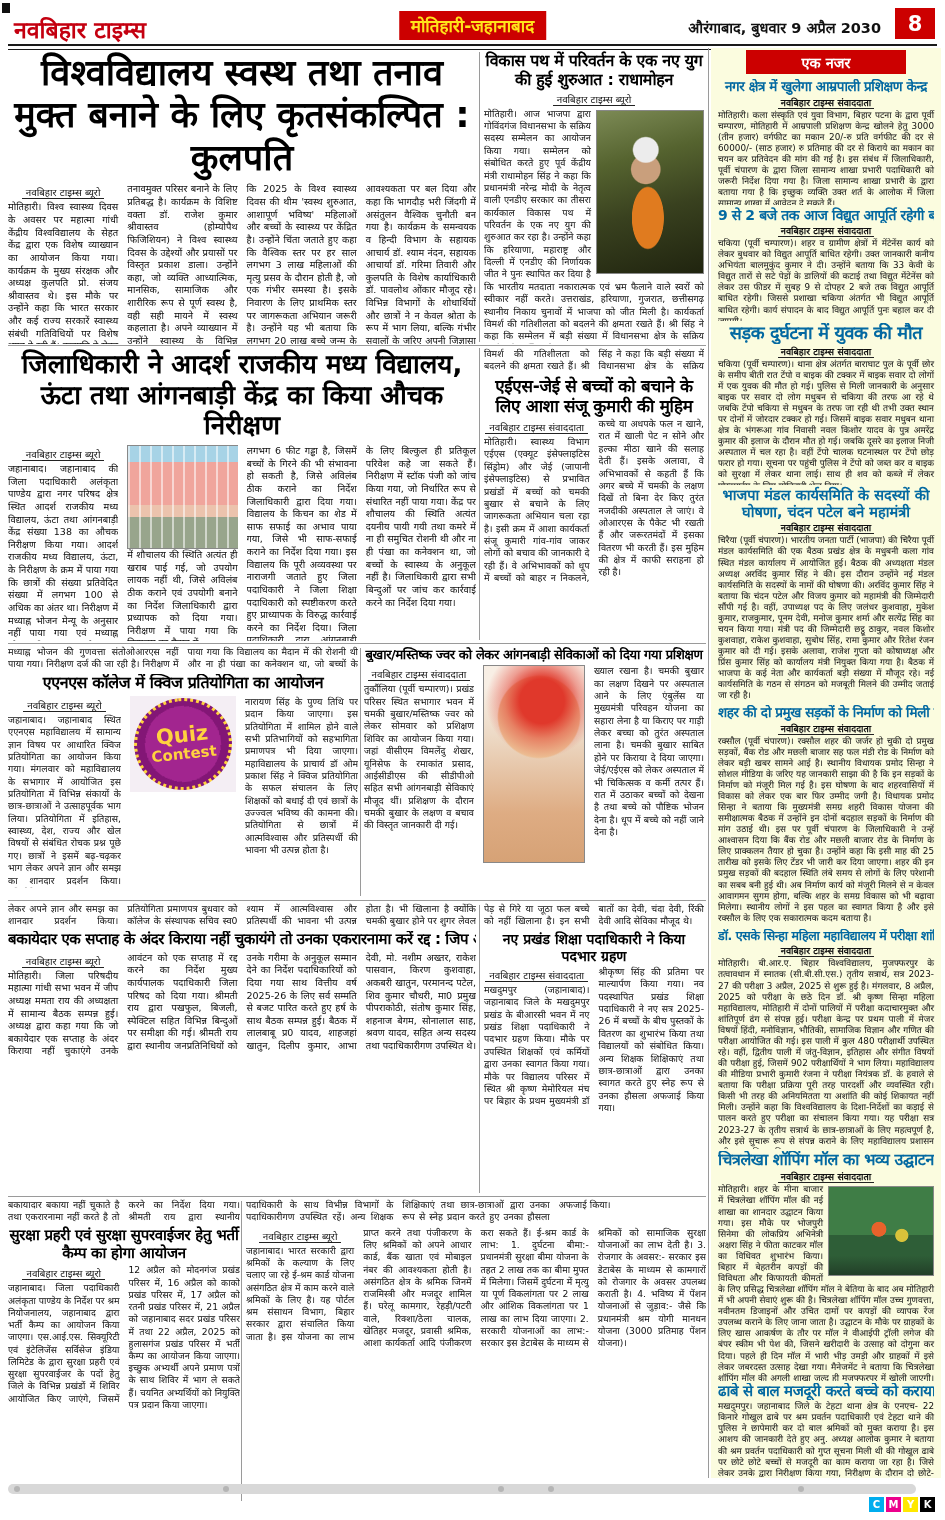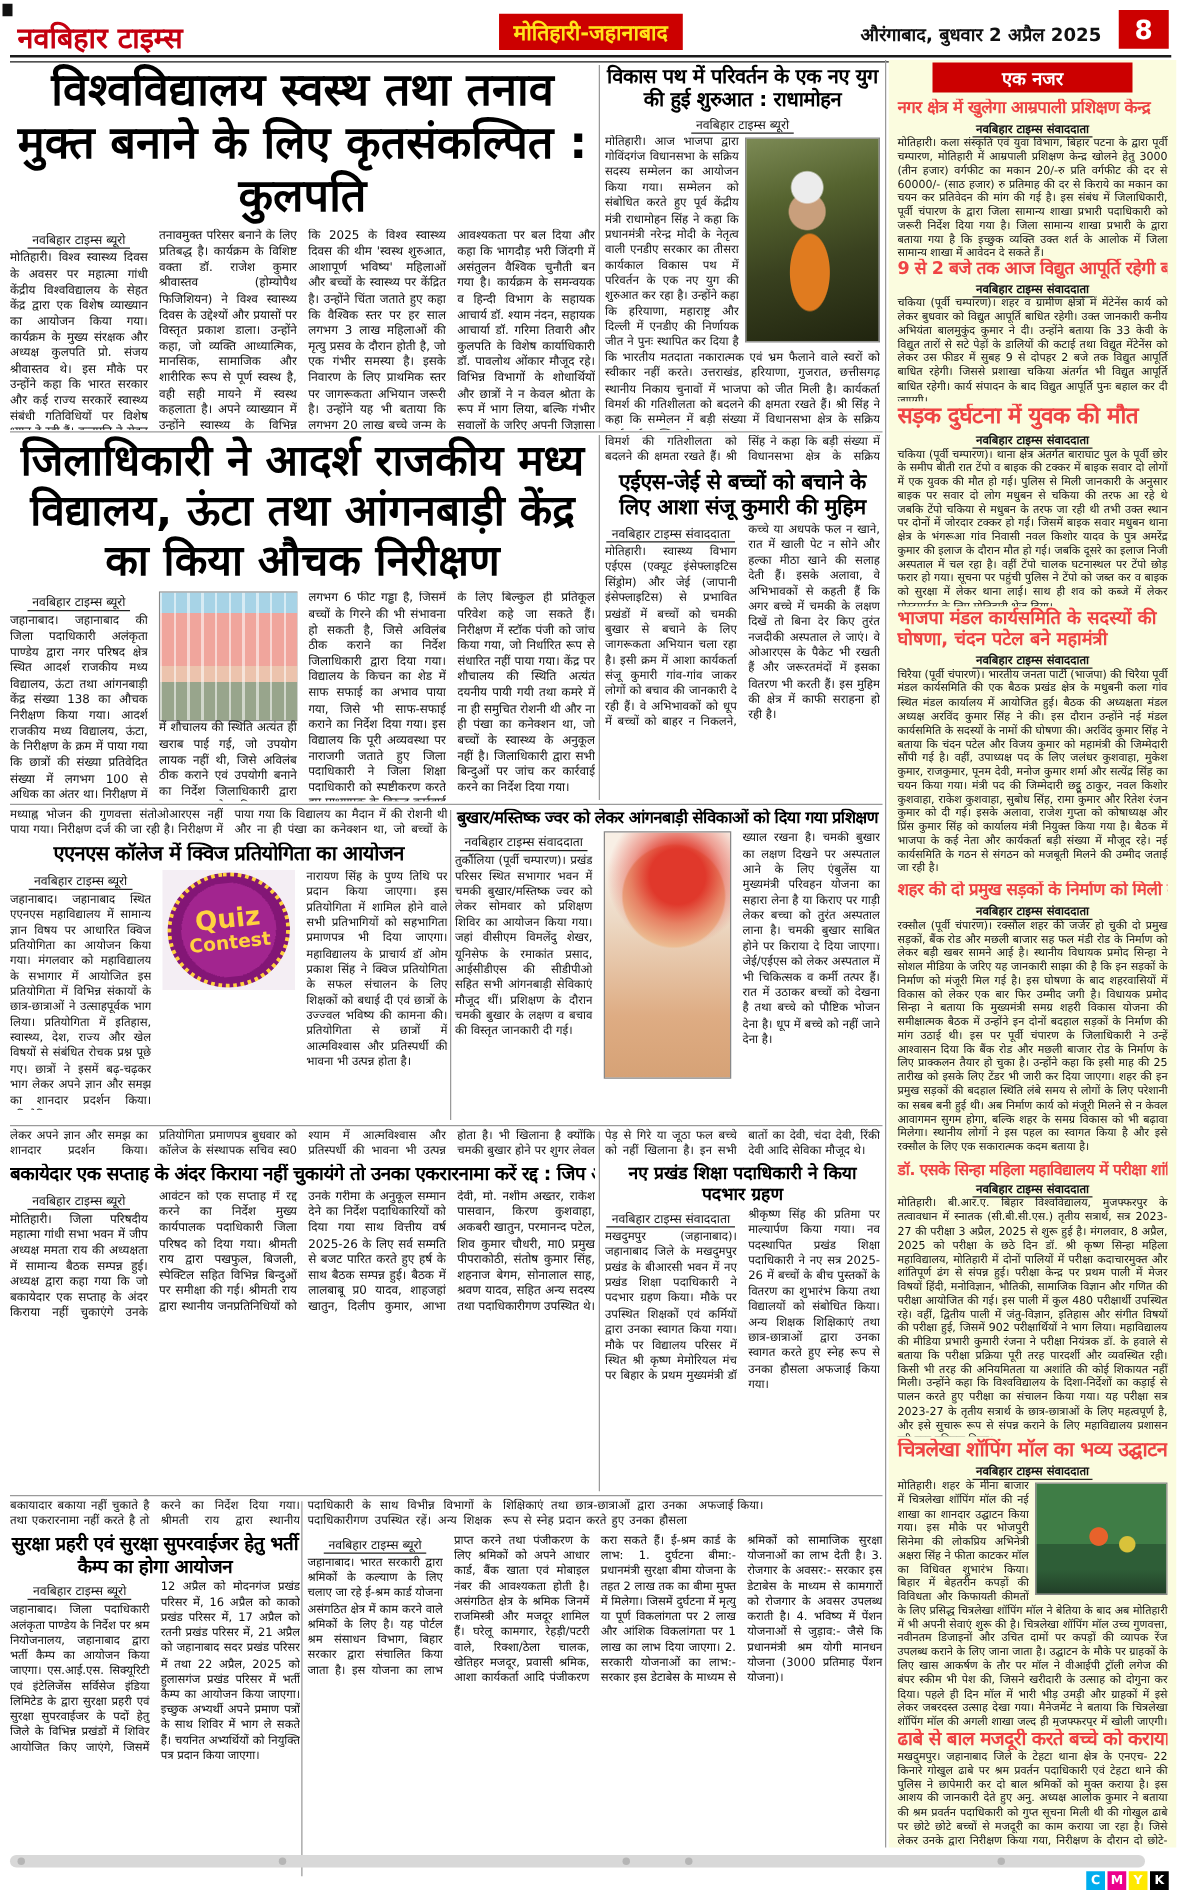--- a/index.html
+++ b/index.html
@@ -34,21 +34,21 @@
   
   .vline,.hline{position:absolute;background:#9a9a9a;}
   .vline{width:1px;}
   .hline{height:1px;}
 
   
   .sidebar{position:absolute;left:711px;top:48px;width:230px;height:1430px;background:#fbfcdf;overflow:hidden;}
   .eknajar{margin:2px auto 3px;width:160px;background:#cc0000;color:#fff;text-align:center;
            font-weight:bold;font-size:14.5px;padding:2px 0;}
   .sb-item{padding:0 7px;overflow:hidden;}
-  .sb-h{font-weight:bold;line-height:1.15;margin:2px 0 1px;color:#ef4444;}
+  .sb-h{font-weight:bold;text-align:center;line-height:1.15;margin:2px 0 1px;color:#0369a1;}
   .sb-by{font-weight:bold;text-align:center;font-size:9.3px;margin-bottom:1px;}
   .sb-by span{border-bottom:1px solid #222;padding:0 3px;}
   .sb-b{font-size:8.8px;line-height:1.26;text-align:justify;}
 
   
   .ph{border:1px solid #888;}
   .ph-radhamohan{float:right;width:106px;height:162px;margin:2px 0 3px 5px;
     background:
       radial-gradient(circle at 46% 24%, #ececec 0 9%, transparent 10%),
       radial-gradient(circle at 46% 36%, #c99f7c 0 12%, transparent 13%),
@@ -90,21 +90,21 @@
 </head>
 <body>
 
 <div class="page">
 
   <div class="regmark"></div>
 
   <header>
     <div class="paper-name">नवबिहार टाइम्स</div>
     <div class="edition-box">मोतिहारी-जहानाबाद</div>
-    <div class="dateline">औरंगाबाद, बुधवार 2 अप्रैल 2025</div>
+    <div class="dateline">औरंगाबाद, बुधवार 9 अप्रैल 2030</div>
     <div class="pagenum">8</div>
     <div class="rule-double"></div>
   </header>
 
   <section class="art" style="left:8px;top:50px;width:468px;height:294px;">
     <h1 class="art-h" style="font-size:36px;margin:2px 0 4px;">विश्वविद्यालय स्वस्थ तथा तनाव मुक्त बनाने के लिए कृतसंकल्पित : कुलपति</h1>
     <div class="art-b cols4" style="height:216px;">
       <div class="byline"><span>नवबिहार टाइम्स ब्यूरो</span></div>
       <p style="margin:0;">मोतिहारी। विश्व स्वास्थ्य दिवस के अवसर पर महात्मा गांधी केंद्रीय विश्वविद्यालय के सेहत केंद्र द्वारा एक विशेष व्याख्यान का आयोजन किया गया। कार्यक्रम के मुख्य संरक्षक और अध्यक्ष कुलपति प्रो. संजय श्रीवास्तव थे। इस मौके पर उन्होंने कहा कि भारत सरकार और कई राज्य सरकारें स्वास्थ्य संबंधी गतिविधियों पर विशेष ध्यान दे रही हैं। कुलपति ने सेहत केंद्र की जागरूकता पहल की सराहना करते हुए कहा कि विश्वविद्यालय स्वस्थ और तनावमुक्त परिसर बनाने के लिए प्रतिबद्ध है। कार्यक्रम के विशिष्ट वक्ता डॉ. राजेश कुमार श्रीवास्तव (होम्योपैथ फिजिशियन) ने विश्व स्वास्थ्य दिवस के उद्देश्यों और प्रयासों पर विस्तृत प्रकाश डाला। उन्होंने कहा, जो व्यक्ति आध्यात्मिक, मानसिक, सामाजिक और शारीरिक रूप से पूर्ण स्वस्थ है, वही सही मायने में स्वस्थ कहलाता है। अपने व्याख्यान में उन्होंने स्वास्थ्य के विभिन्न पहलुओं और उपायों पर चर्चा की, खासकर महिलाओं और शिशुओं के स्वास्थ्य पर जोर दिया। डॉ. श्रीवास्तव ने बताया कि 2025 के विश्व स्वास्थ्य दिवस की थीम 'स्वस्थ शुरुआत, आशापूर्ण भविष्य' महिलाओं और बच्चों के स्वास्थ्य पर केंद्रित है। उन्होंने चिंता जताते हुए कहा कि वैश्विक स्तर पर हर साल लगभग 3 लाख महिलाओं की मृत्यु प्रसव के दौरान होती है, जो एक गंभीर समस्या है। इसके निवारण के लिए प्राथमिक स्तर पर जागरूकता अभियान जरूरी है। उन्होंने यह भी बताया कि लगभग 20 लाख बच्चे जन्म के पहले महीने में और इतने ही जन्म से पहले मृत्यु का शिकार हो जाते हैं। डॉ. श्रीवास्तव ने संतुलित जीवनशैली अपनाने की आवश्यकता पर बल दिया और कहा कि भागदौड़ भरी जिंदगी में असंतुलन वैश्विक चुनौती बन गया है। कार्यक्रम के समन्वयक व हिन्दी विभाग के सहायक आचार्य डॉ. श्याम नंदन, सहायक आचार्या डॉ. गरिमा तिवारी और कुलपति के विशेष कार्याधिकारी डॉ. पावलोथ ओंकार मौजूद रहे। विभिन्न विभागों के शोधार्थियों और छात्रों ने न केवल श्रोता के रूप में भाग लिया, बल्कि गंभीर सवालों के जरिए अपनी जिज्ञासा भी व्यक्त की। कार्यक्रम का संचालन सेहत केंद्र के समन्वयक डॉ. बबलू पाल ने किया, जबकि धन्यवाद ज्ञापन सह समन्वयक व हिन्दी विभाग के सहायक आचार्य डॉ. गोविंद प्रसाद वर्मा ने किया। कार्यक्रम का समापन राष्ट्रगान के साथ हुआ। कार्यक्रम में विश्वविद्यालय के जनसंपर्क प्रकोष्ठ के सदस्य भी उपस्थित थे।</p>
     </div>
@@ -113,21 +113,21 @@
   <section class="art" style="left:484px;top:50px;width:220px;height:294px;">
     <h2 class="art-h" style="font-size:16px;margin:2px 0 2px;letter-spacing:-0.3px;">विकास पथ में परिवर्तन के एक नए युग की हुई शुरुआत : राधामोहन</h2>
     <div class="byline"><span>नवबिहार टाइम्स ब्यूरो</span></div>
     <div class="art-b" style="height:240px;font-size:9.3px;">
       <div class="ph ph-radhamohan"></div>
       <p style="margin:0;">मोतिहारी। आज भाजपा द्वारा गोविंदगंज विधानसभा के सक्रिय सदस्य सम्मेलन का आयोजन किया गया। सम्मेलन को संबोधित करते हुए पूर्व केंद्रीय मंत्री राधामोहन सिंह ने कहा कि प्रधानमंत्री नरेन्द्र मोदी के नेतृत्व वाली एनडीए सरकार का तीसरा कार्यकाल विकास पथ में परिवर्तन के एक नए युग की शुरुआत कर रहा है। उन्होंने कहा कि हरियाणा, महाराष्ट्र और दिल्ली में एनडीए की निर्णायक जीत ने पुनः स्थापित कर दिया है कि भारतीय मतदाता नकारात्मक एवं भ्रम फैलाने वाले स्वरों को स्वीकार नहीं करते। उत्तराखंड, हरियाणा, गुजरात, छत्तीसगढ़ स्थानीय निकाय चुनावों में भाजपा को जीत मिली है। कार्यकर्ता विमर्श की गतिशीलता को बदलने की क्षमता रखते हैं। श्री सिंह ने कहा कि सम्मेलन में बड़ी संख्या में विधानसभा क्षेत्र के सक्रिय कार्यकर्ता उपस्थित थे।</p>
     </div>
   </section>
 
   <section class="art" style="left:8px;top:348px;width:468px;height:293px;">
-    <h1 class="art-h" style="font-size:34px;margin:1px 0 4px;">जिलाधिकारी ने आदर्श राजकीय मध्य विद्यालय, ऊंटा तथा आंगनबाड़ी केंद्र का किया औचक निरीक्षण</h1>
+    <h1 class="art-h" style="font-size:26px;margin:1px 0 4px;">जिलाधिकारी ने आदर्श राजकीय मध्य विद्यालय, ऊंटा तथा आंगनबाड़ी केंद्र का किया औचक निरीक्षण</h1>
     <div class="flexcols" style="height:218px;">
       <div class="fcol">
         <div class="byline"><span>नवबिहार टाइम्स ब्यूरो</span></div>
         <span>जहानाबाद। जहानाबाद की जिला पदाधिकारी अलंकृता पाण्डेय द्वारा नगर परिषद क्षेत्र स्थित आदर्श राजकीय मध्य विद्यालय, ऊंटा तथा आंगनबाड़ी केंद्र संख्या 138 का औचक निरीक्षण किया गया। आदर्श राजकीय मध्य विद्यालय, ऊंटा, के निरीक्षण के क्रम में पाया गया कि छात्रों की संख्या प्रतिवेदित संख्या में लगभग 100 से अधिक का अंतर था। निरीक्षण में मध्याह्न भोजन मेन्यू के अनुसार नहीं पाया गया एवं मध्याह्न भोजन की गुणवत्ता संतोषजनक नहीं पाया गया। विद्यालय का मैदान में</span>
       </div>
       <div class="fcol">
         <div class="ph ph-school"></div>
         <span>में शौचालय की स्थिति अत्यंत ही खराब पाई गई, जो उपयोग लायक नहीं थी, जिसे अविलंब ठीक कराने एवं उपयोगी बनाने का निर्देश जिलाधिकारी द्वारा प्रध्यापक को दिया गया। निरीक्षण में पाया गया कि विद्यालय का मैदान में</span>
       </div>
       <div class="fcol">लगभग 6 फीट गड्ढा है, जिसमें बच्चों के गिरने की भी संभावना हो सकती है, जिसे अविलंब ठीक कराने का निर्देश जिलाधिकारी द्वारा दिया गया। विद्यालय के किचन का शेड में साफ सफाई का अभाव पाया गया, जिसे भी साफ-सफाई कराने का निर्देश दिया गया। इस विद्यालय कि पूरी अव्यवस्था पर नाराजगी जताते हुए जिला पदाधिकारी ने जिला शिक्षा पदाधिकारी को स्पष्टीकरण करते हुए प्राध्यापक के विरुद्ध कार्रवाई करने का निर्देश दिया। जिला पदाधिकारी द्वारा आंगनबाड़ी केंद्र, ऊंटा केन्द्र</div>

